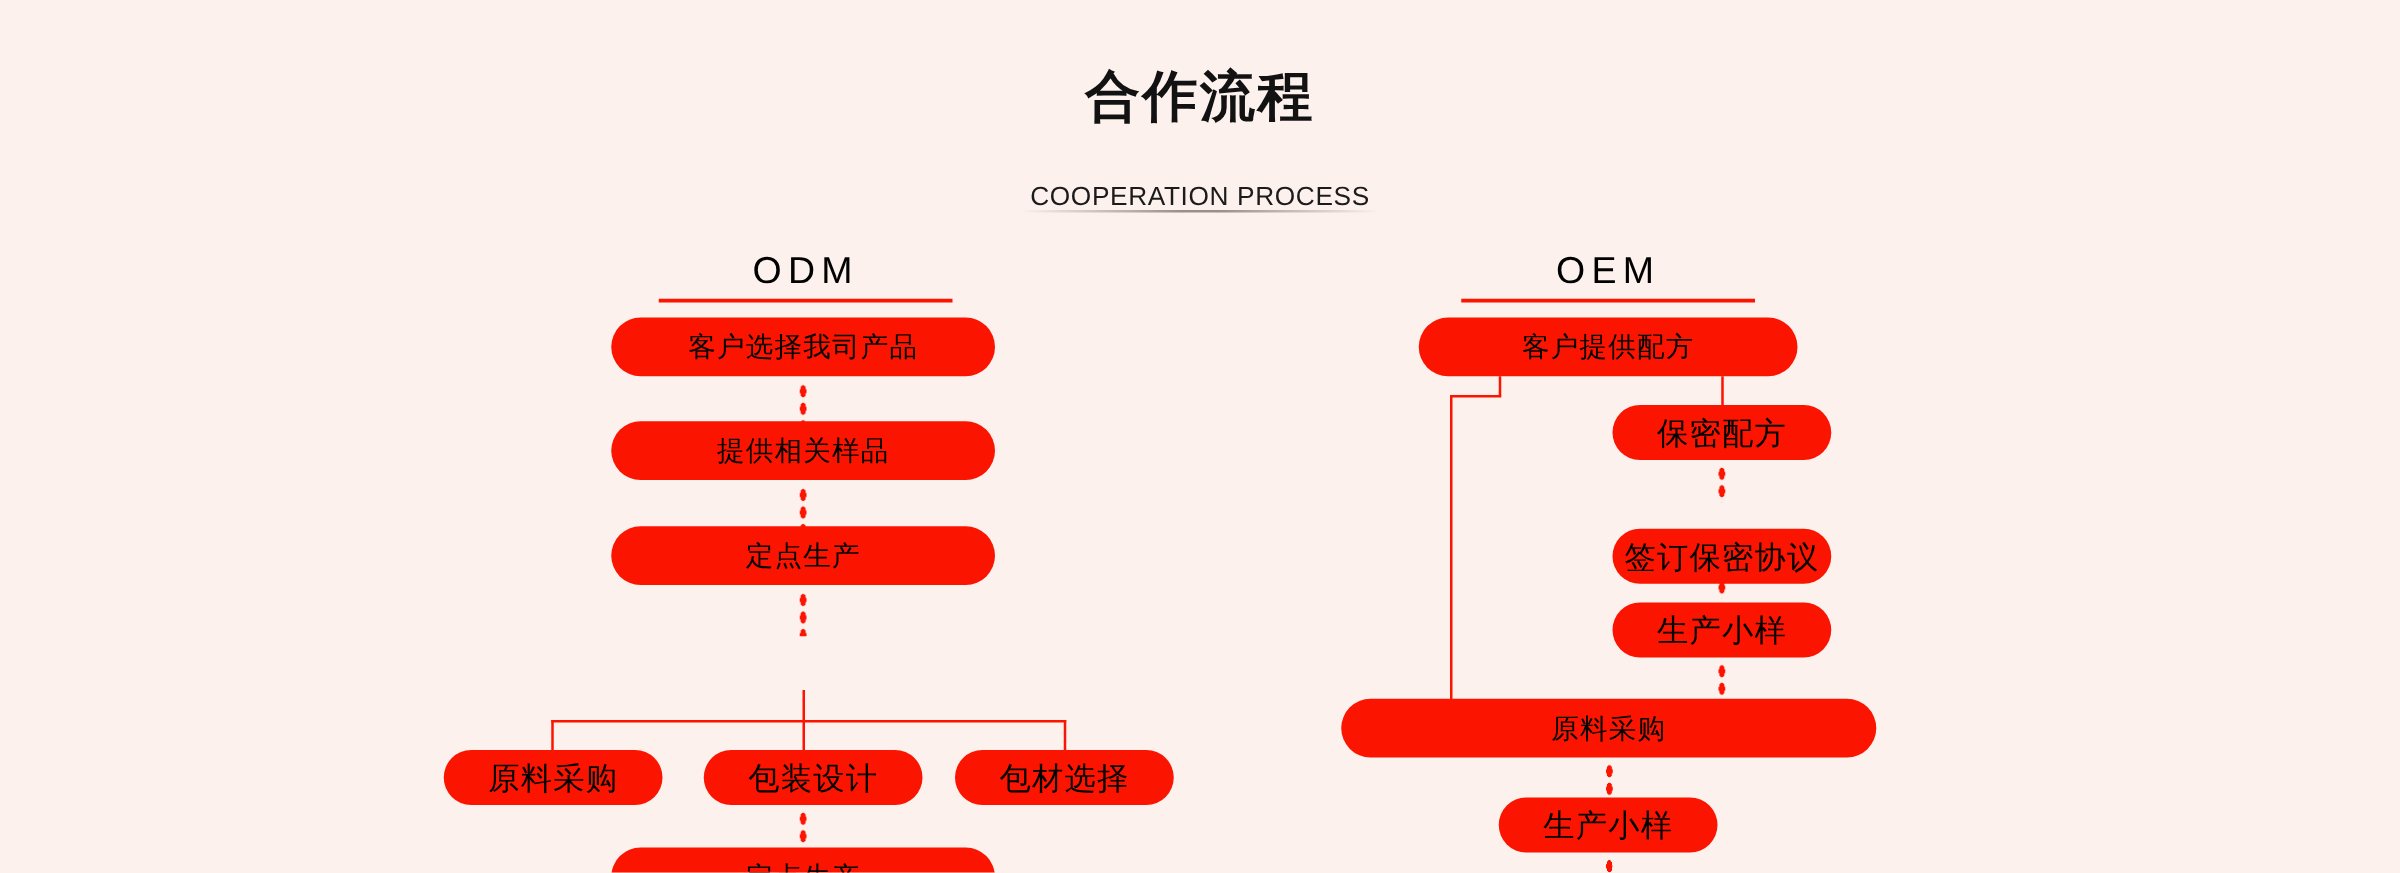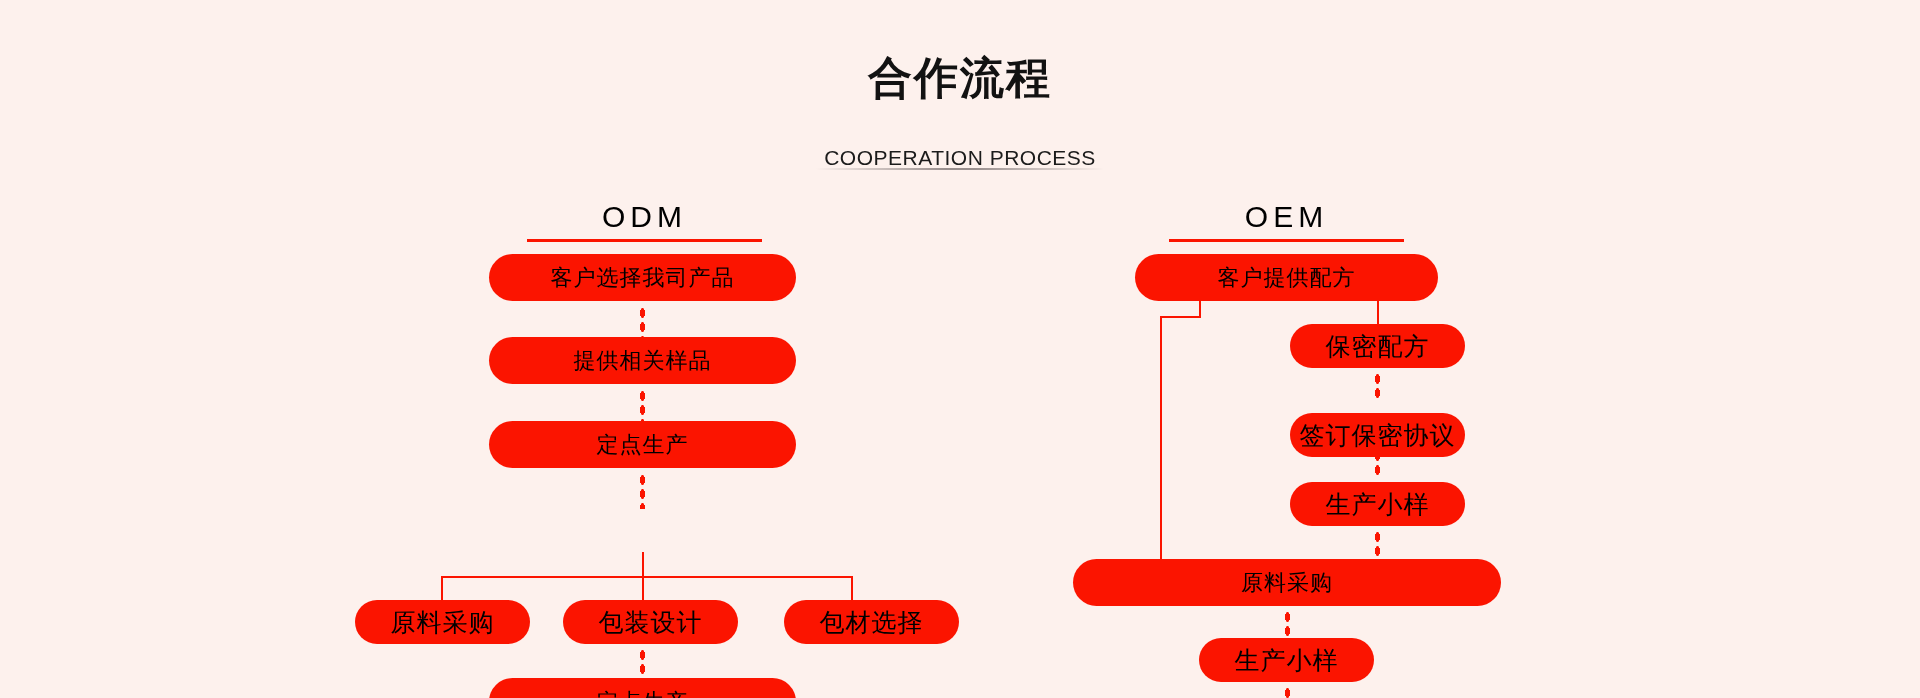--- a/index.html
+++ b/index.html
@@ -97,21 +97,21 @@
 
 
   <div class="line-v" style="left:642px;top:552px;height:25px;"></div>
   <div class="line-h" style="left:441px;top:576px;width:412px;"></div>
   <div class="line-v" style="left:441px;top:576px;height:25px;"></div>
   <div class="line-v" style="left:642px;top:576px;height:25px;"></div>
   <div class="line-v" style="left:851px;top:576px;height:25px;"></div>
 
   <div class="pill small" style="left:355px;top:600px;width:175px;height:44px;">原料采购</div>
   <div class="pill small" style="left:563px;top:600px;width:175px;height:44px;">包装设计</div>
-  <div class="pill small" style="left:784px;top:600px;width:175px;height:44px;">包材选择</div>
+  <div class="pill small" style="left:764px;top:600px;width:175px;height:44px;">包材选择</div>
 
   <div class="dots" style="left:639px;top:648px;height:28px;"></div>
 
   <div class="pill" style="left:489px;top:678px;width:307px;height:47px;">定点生产</div>
 
   <div class="col-head" style="left:1169px;top:200px;width:235px;">
     <div class="ch-label">OEM</div>
     <div class="ch-rule"></div>
   </div>
 
@@ -119,21 +119,21 @@
 
   <div class="line-v" style="left:1377px;top:301px;height:24px;"></div>
 
   <div class="line-v" style="left:1199px;top:301px;height:16px;"></div>
   <div class="line-h" style="left:1160px;top:316px;width:41px;"></div>
   <div class="line-v" style="left:1160px;top:316px;height:244px;"></div>
 
   <div class="pill small" style="left:1290px;top:324px;width:175px;height:44px;">保密配方</div>
   <div class="dots" style="left:1374px;top:372px;height:30px;"></div>
 
-  <div class="pill small" style="left:1290px;top:413px;width:175px;height:44px;">签订保密协议</div>
+  <div class="pill small" style="left:1290px;top:423px;width:175px;height:44px;">签订保密协议</div>
   <div class="dots" style="left:1374px;top:449px;height:30px;"></div>
 
   <div classname="pill" class="pill small" style="left:1290px;top:482px;width:175px;height:44px;">生产小样</div>
   <div class="dots" style="left:1374px;top:530px;height:30px;"></div>
 
 
   <div class="pill" style="left:1073px;top:559px;width:428px;height:47px;">原料采购</div>
 
   <div class="dots" style="left:1284px;top:610px;height:30px;"></div>
 

